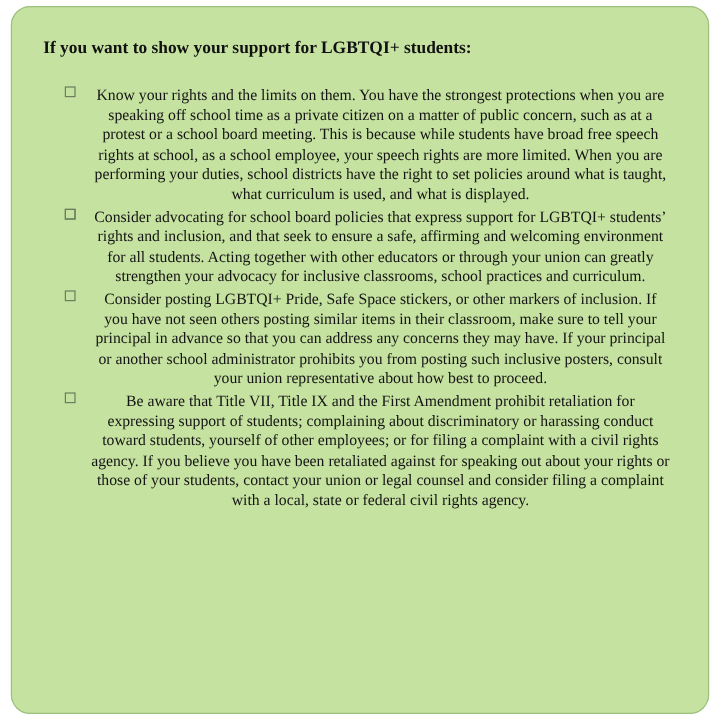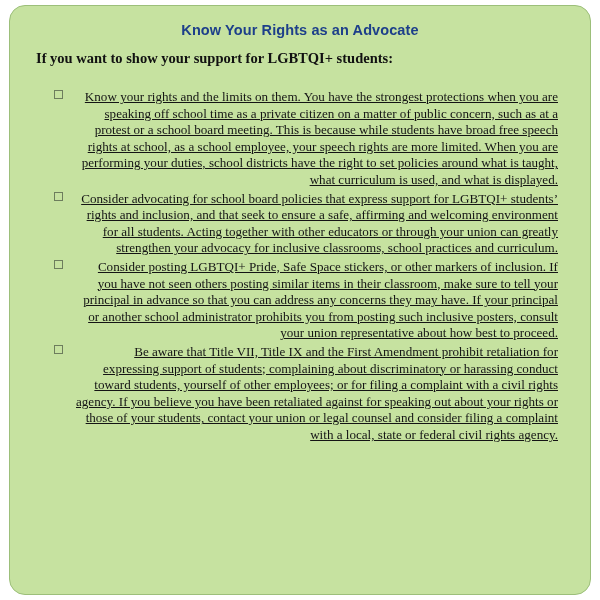--- a/index.html
+++ b/index.html
@@ -49,42 +49,40 @@
     margin: 22px 0 0 0;
     padding: 0 6px 0 18px;
   }
   ul.bullets li {
     position: relative;
     padding-left: 22px;
     margin-bottom: 2px;
     font-size: 13.1px;
     line-height: 16.6px;
     color: #141414;
-    text-align: right;
-    text-decoration: underline;
+    text-align: center;
   }
   .marker {
     position: absolute;
     left: 0;
     top: 1px;
     width: 9px;
     height: 9px;
     box-sizing: border-box;
     border: 1px solid #6d7d5d;
     background: transparent;
     font-size: 0;
     line-height: 0;
   }
 </style>
 </head>
 <body>
 
 <div class="card">
   <div class="inner">
-    <div class="title">Know Your Rights as an Advocate</div>
     <div class="subtitle">If you want to show your support for LGBTQI+ students:</div>
 
     <ul class="bullets">
       <li>
         <span class="marker"></span>
         <span>Know your rights and the limits on them. You have the strongest protections when you are speaking off school time as a private citizen on a matter of public concern, such as at a protest or a school board meeting. This is because while students have broad free speech rights at school, as a school employee, your speech rights are more limited. When you are performing your duties, school districts have the right to set policies around what is taught, what curriculum is used, and what is displayed.</span>
       </li>
       <li>
         <span class="marker"></span>
       </li>

